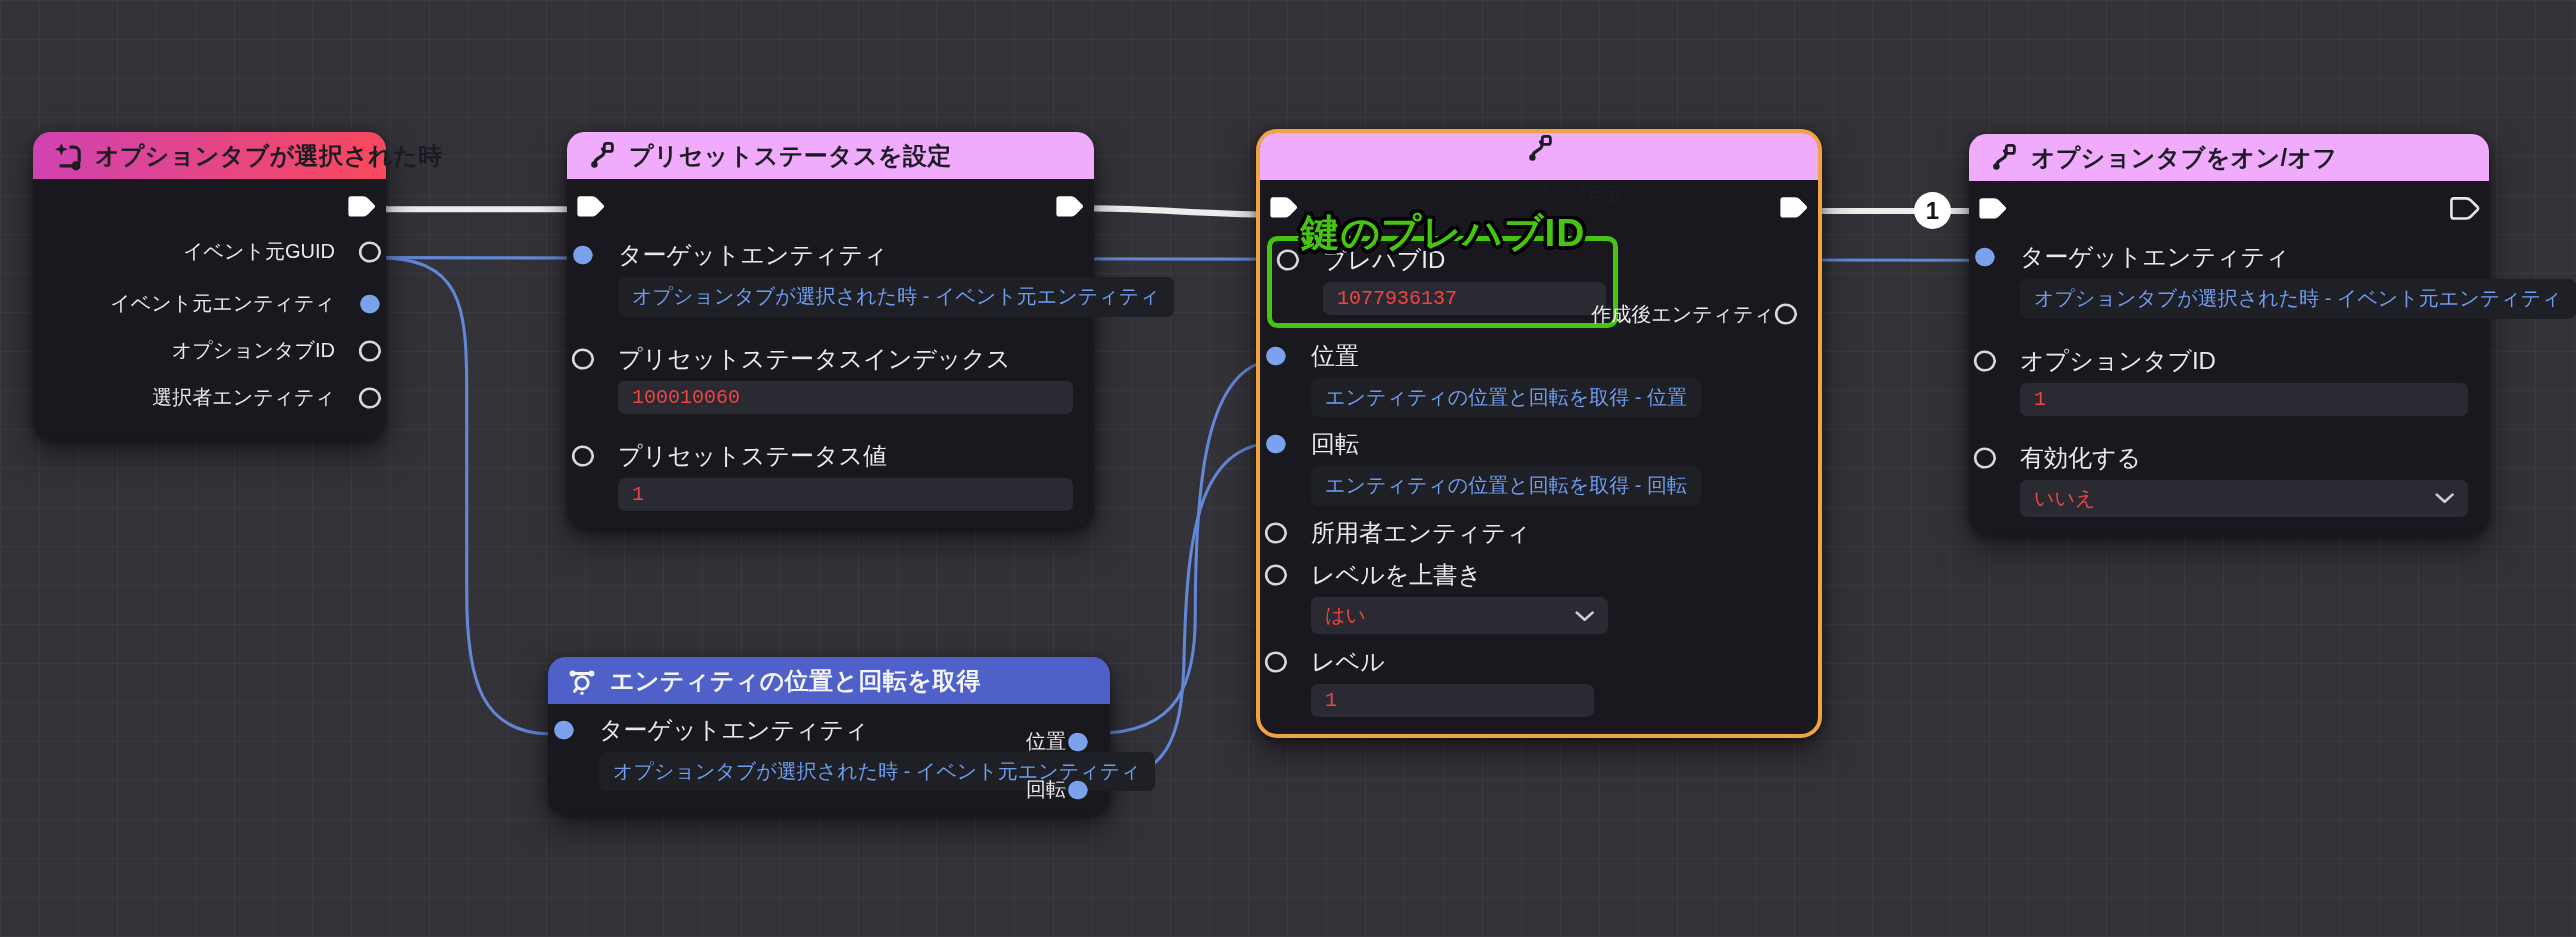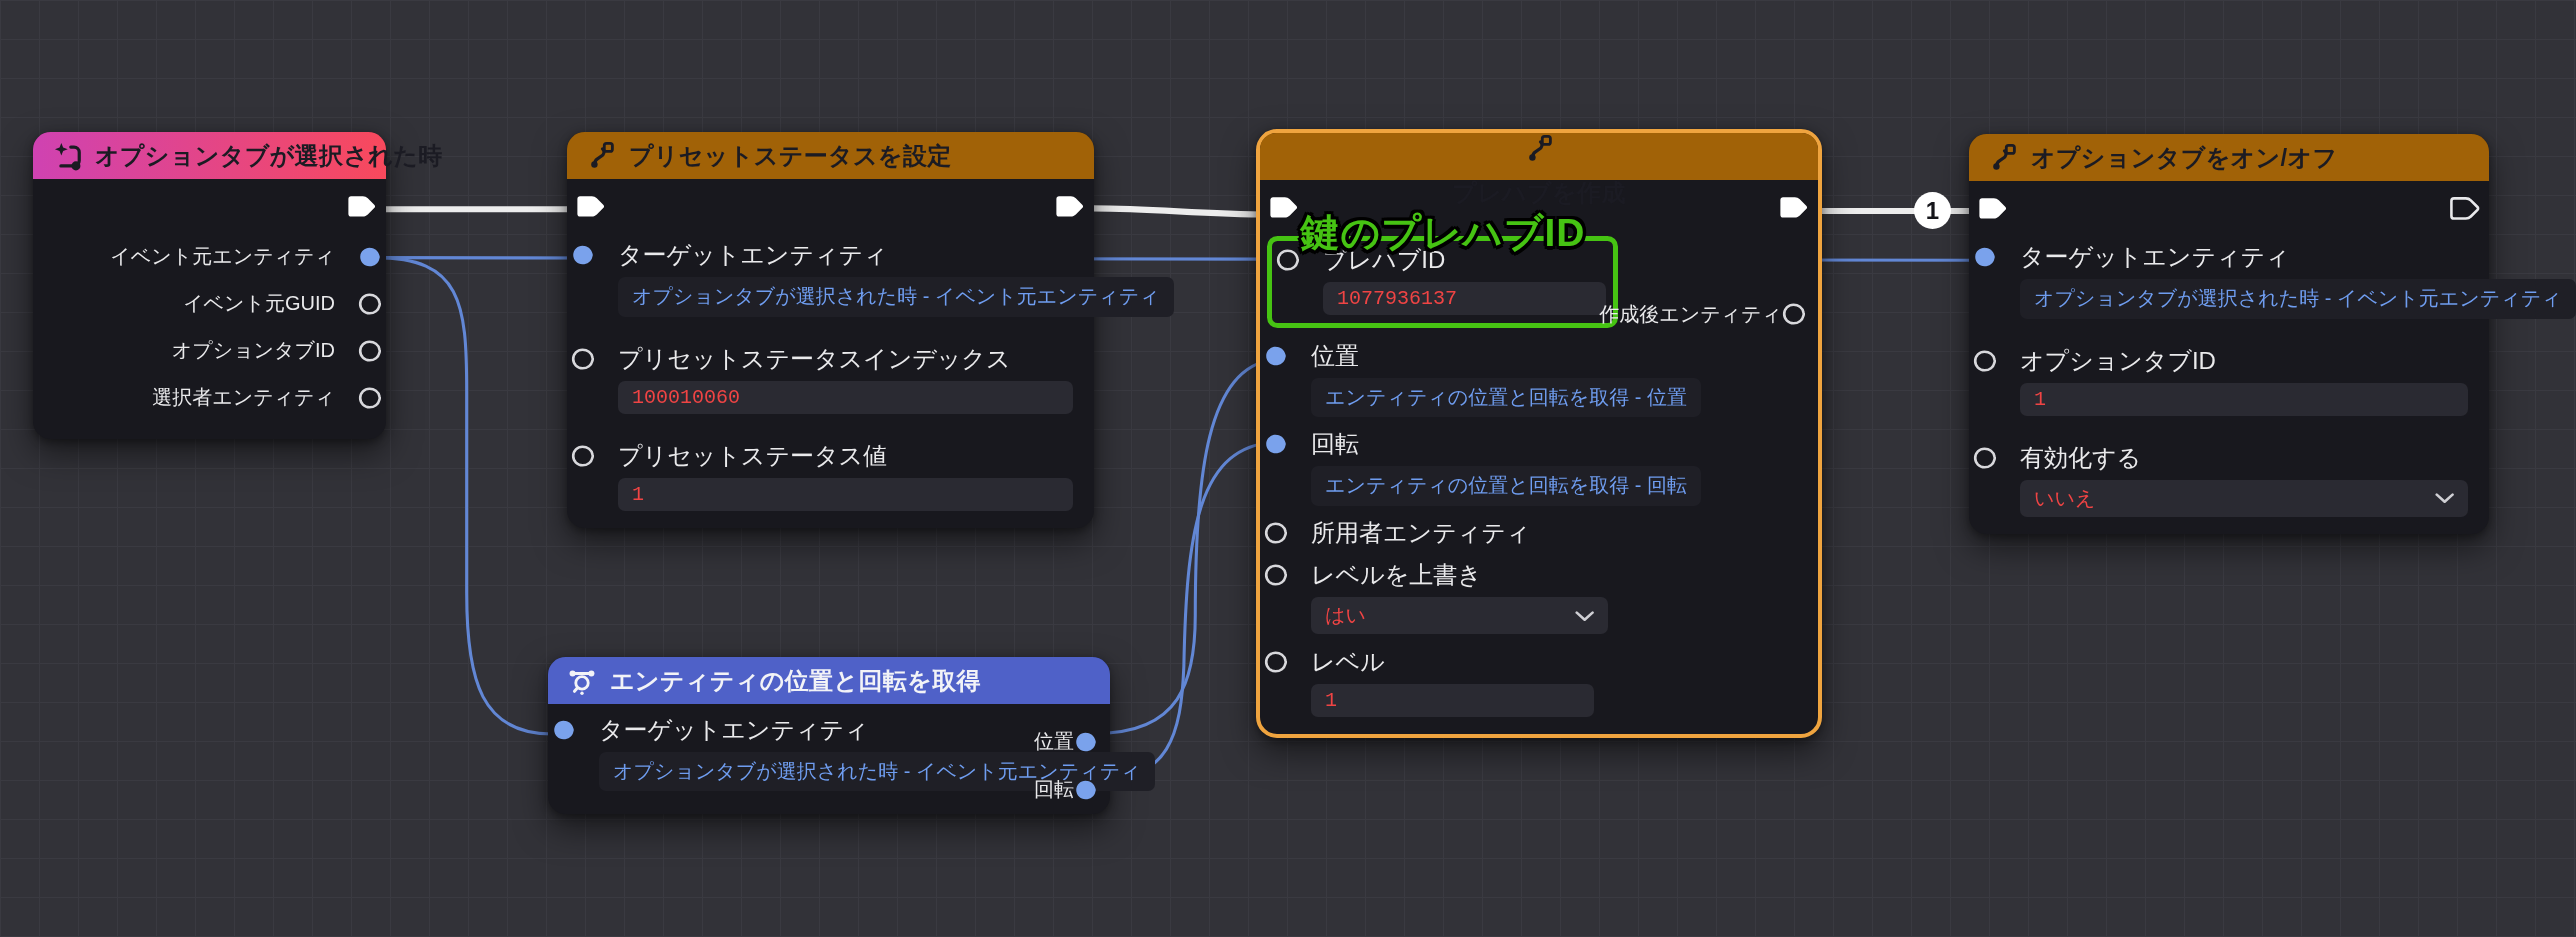--- a/index.html
+++ b/index.html
@@ -16,36 +16,36 @@
   .node{
     position:absolute;z-index:2;background:#18181e;border-radius:17.6px;
     box-shadow:0 14px 33px rgba(0,0,0,.50),0 2.6px 8.8px rgba(0,0,0,.35);
   }
   .node-header{
     height:47px;border-radius:17.6px 17.6px 0 0;display:flex;align-items:center;
     gap:12.3px;padding:0 17.6px;font-size:24px;font-weight:700;color:#1b1b23;
     letter-spacing:0.4px;white-space:nowrap;
   }
   .hdr-event{background:linear-gradient(90deg,#cf42b2,#f8495c);}
-  .hdr-action{background:#a16207;}
+  .hdr-action{background:#f0abfc;}
   .hdr-func{background:#4f61c8;color:#f2f3f7;}
   .node-body{position:relative;padding-bottom:17.6px;}
   .selected{border:4.4px solid #efa43f;border-radius:21px;}
   .selected .node-header{border-radius:16px 16px 0 0;flex-direction:column;}
 
   .exec-row{position:relative;height:42px;margin-top:7px;}
   .exec-pin{position:absolute;top:8.8px;width:30px;height:24.6px;}
   .exec-pin.in{left:8.8px;} .exec-pin.out{right:8.8px;}
 
   .port-row{position:relative;height:30px;display:flex;align-items:center;
     padding-left:51px;font-size:24px;font-weight:500;color:#eaeaec;margin-top:12.3px;white-space:nowrap;}
   .gap{margin-top:27px;}
   .out-row{position:relative;height:47px;display:flex;align-items:center;justify-content:flex-end;
     padding-right:51px;font-size:20px;font-weight:500;color:#eaeaec;white-space:nowrap;}
-  .abs-out{position:absolute;right:8px;top:112px;height:30px;display:flex;align-items:center;
+  .abs-out{position:absolute;right:16px;top:112px;height:30px;display:flex;align-items:center;
     justify-content:flex-end;padding-right:28px;font-size:20px;font-weight:500;color:#eaeaec;white-space:nowrap;}
   .port{position:absolute;left:4.4px;top:50%;transform:translateY(-50%);width:23px;height:23px;}
   .port.pr{left:auto;right:5.3px;}
   .list-pin{position:absolute;left:6.2px;top:50%;transform:translateY(-50%);width:23px;height:24.6px;}
 
   .pill-row{margin:7px 21px 0 51px;}
   .pill{display:inline-block;background:#1f1f26;border-radius:7px;padding:6.2px 14px;
     font-size:20px;color:#6f9df0;white-space:nowrap;}
   .field{margin:7px 21px 0 51px;background:#2a2a32;border-radius:7px;padding:5px 14px;
     font-size:20px;color:#ef4444;white-space:nowrap;font-family:Liberation Mono, monospace;}
@@ -118,29 +118,29 @@
       <circle cx="26.5" cy="27.5" r="4.8" fill="#1b1b23"></circle>
     </svg>
     <span>オプションタブが選択された時</span>
   </div>
   <div class="node-body">
     <div class="exec-row">
       <svg class="exec-pin out pin-f" viewBox="0 0 34 28" width="30" height="24.6">
           <use href="#sym-exec"></use>
         </svg>
     </div>
+    <div class="out-row">
+      <span>イベント元GUID</span>
+      <svg class="port pr dport-h" viewBox="0 0 26 26" width="23" height="23">
+          <use href="#sym-dport"></use>
+        </svg>
+    </div>
     <div class="out-row" style="margin-top:5.3px">
       <span>イベント元エンティティ</span>
       <svg class="port pr dport-f" viewBox="0 0 26 26" width="23" height="23">
-          <use href="#sym-dport"></use>
-        </svg>
-    </div>
-    <div class="out-row">
-      <span>イベント元GUID</span>
-      <svg class="port pr dport-h" viewBox="0 0 26 26" width="23" height="23">
           <use href="#sym-dport"></use>
         </svg>
     </div>
     <div class="out-row">
       <span>オプションタブID</span>
       <svg class="port pr dport-h" viewBox="0 0 26 26" width="23" height="23">
           <use href="#sym-dport"></use>
         </svg>
     </div>
     <div class="out-row">

